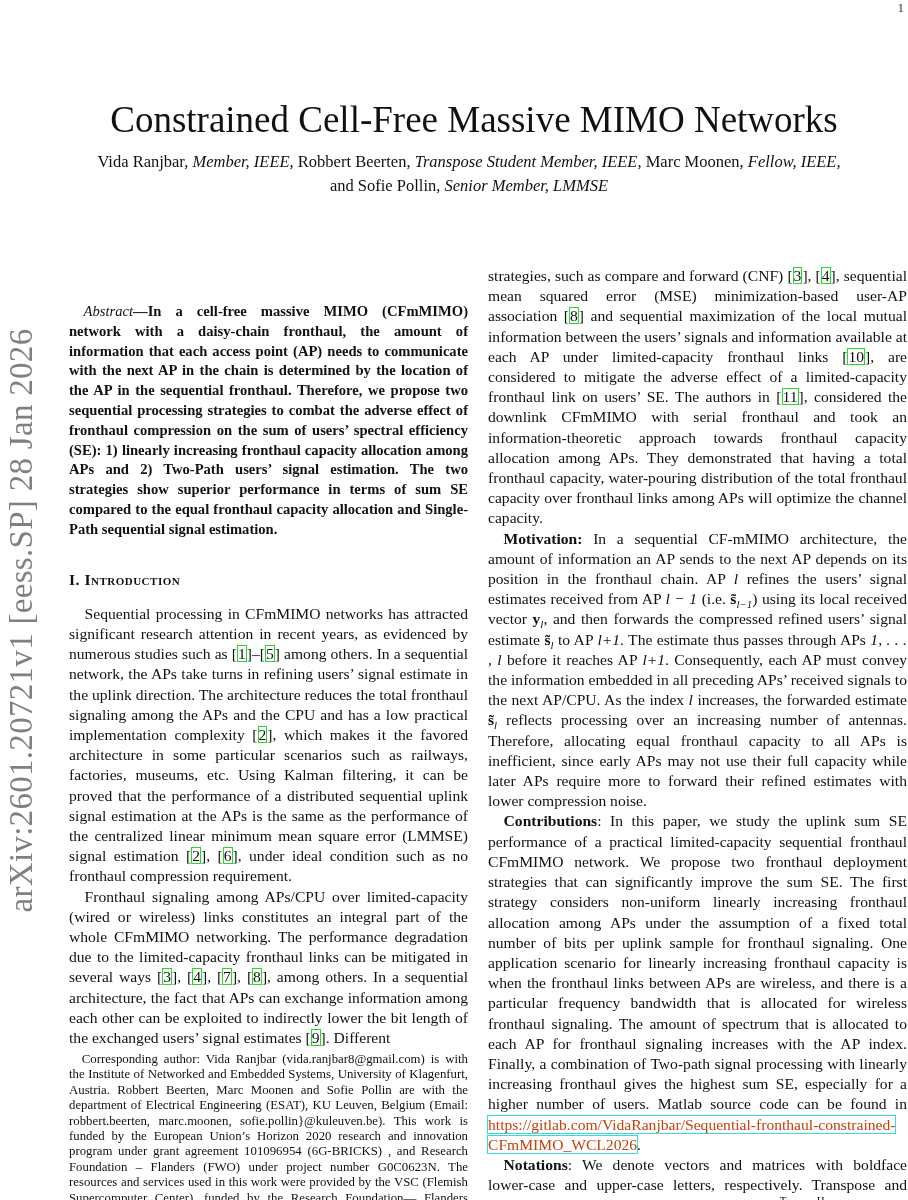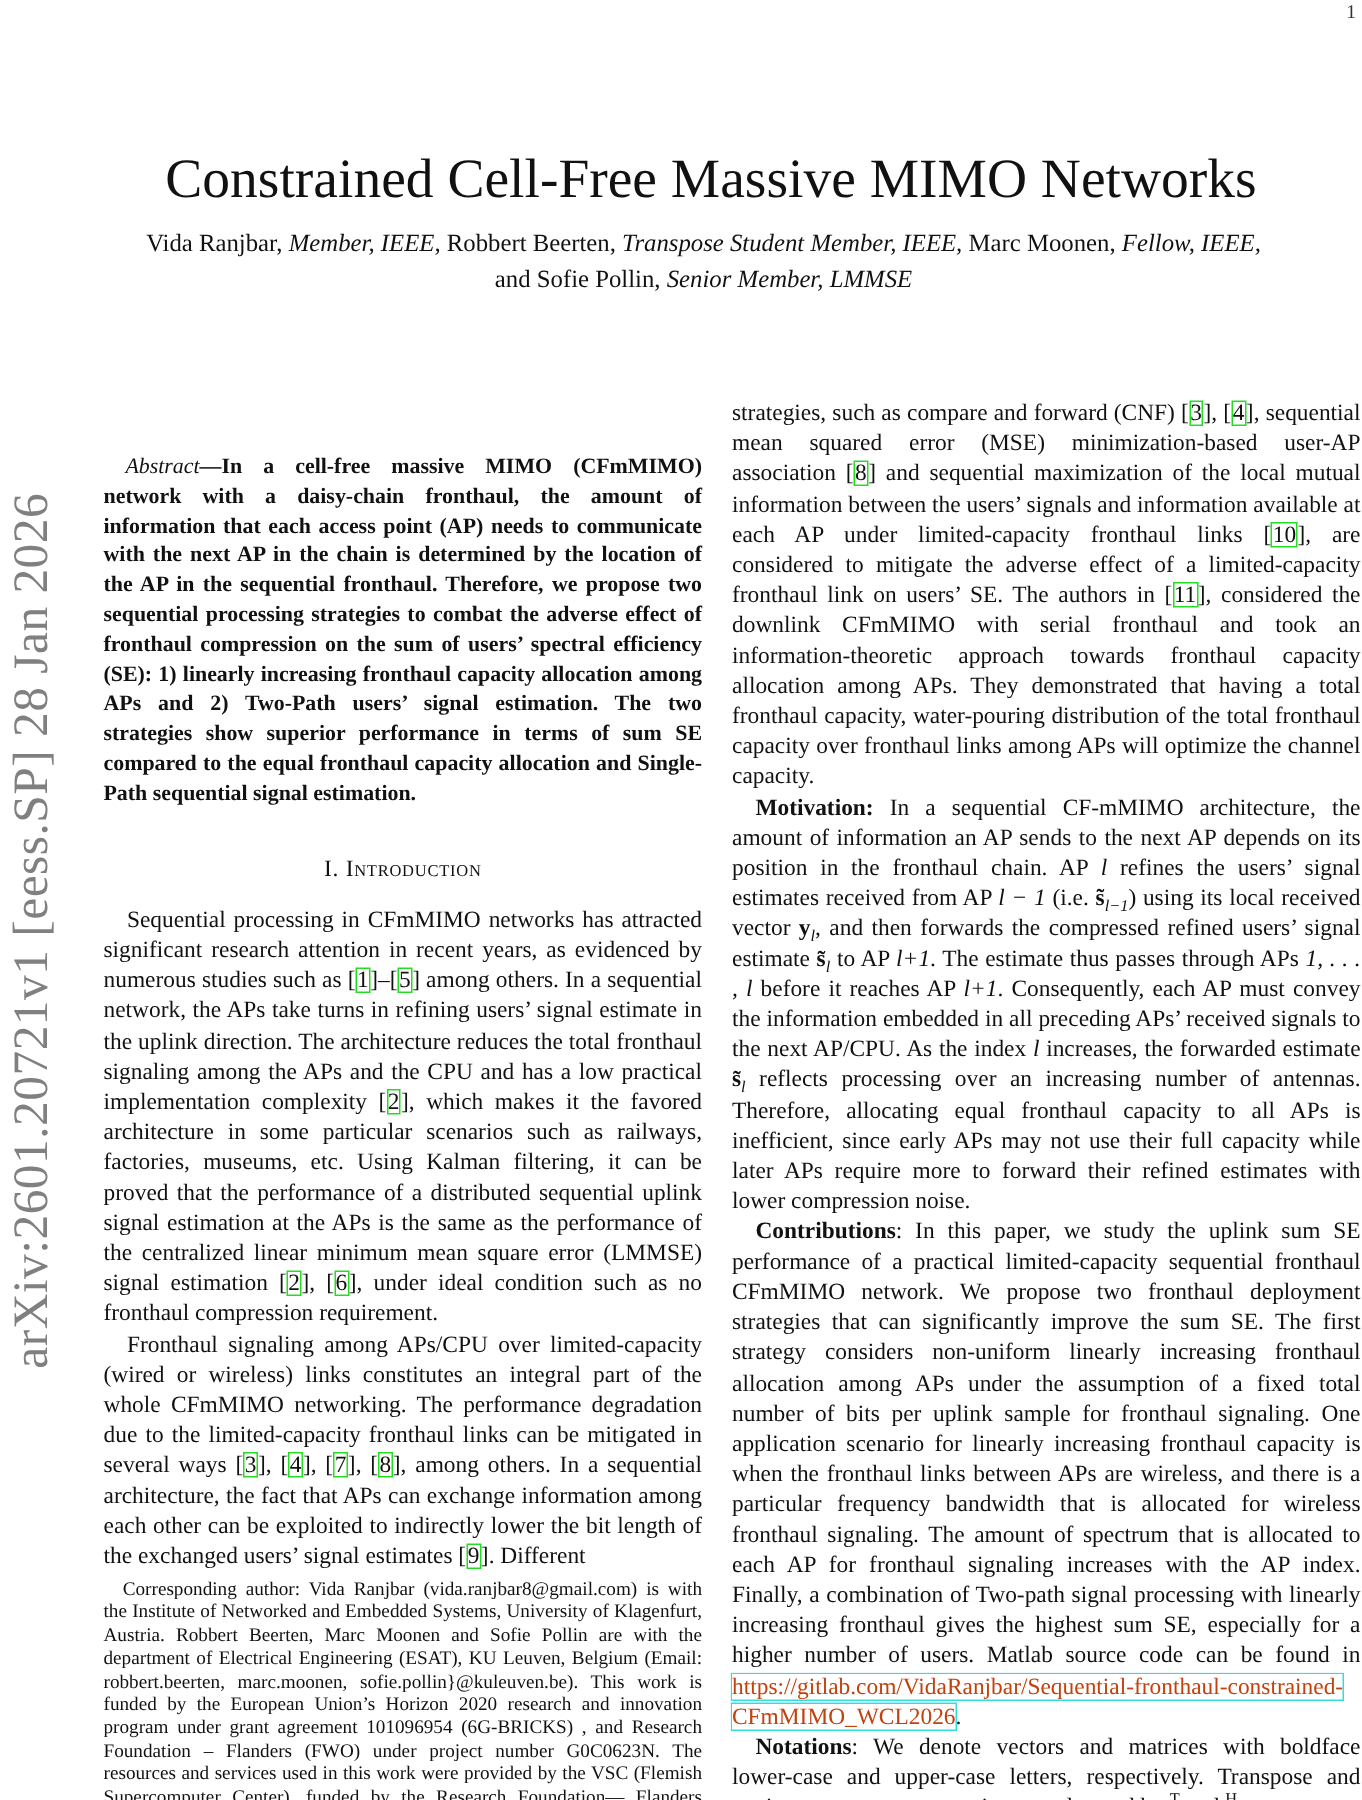--- a/index.html
+++ b/index.html
@@ -29,21 +29,21 @@
     position: absolute; font-size: 15.6px; line-height: 20.2px; text-align: justify;
     hyphens: auto;
   }
   .col-left { left: 69px; width: 399px; top: 254px; margin-top: 48px; }
   .col-right { left: 488px; width: 419px; top: 266px; }
   .abstract { font-weight: bold; font-size: 14.6px; line-height: 19.8px; text-indent: 1em; margin: 0; }
   .abstract .lead { font-style: italic; font-weight: normal; }
   .index-terms { font-weight: bold; font-size: 14.6px; line-height: 19.8px; text-indent: 1em; margin: 10px 0 0 0; }
   .index-terms .lead { font-style: italic; font-weight: normal; }
   .section-heading {
-    text-align: center; font-size: 15.6px; margin: 30px 0 14px 0; font-weight: normal;
+    font-size: 15.6px; margin: 30px 0 14px 0; font-weight: bold;
     letter-spacing: 0.5px;
   }
   .section-heading .sc { font-variant: small-caps; }
   p.para { margin: 0; text-indent: 1em; }
   .cite {
     outline: 1.5px solid #22dd22; outline-offset: -1px; padding: 0 1px;
     cursor: pointer;
   }
   .link {
     outline: 1.5px solid #33dddd; outline-offset: 0px; cursor: pointer; color: #c2410c;

